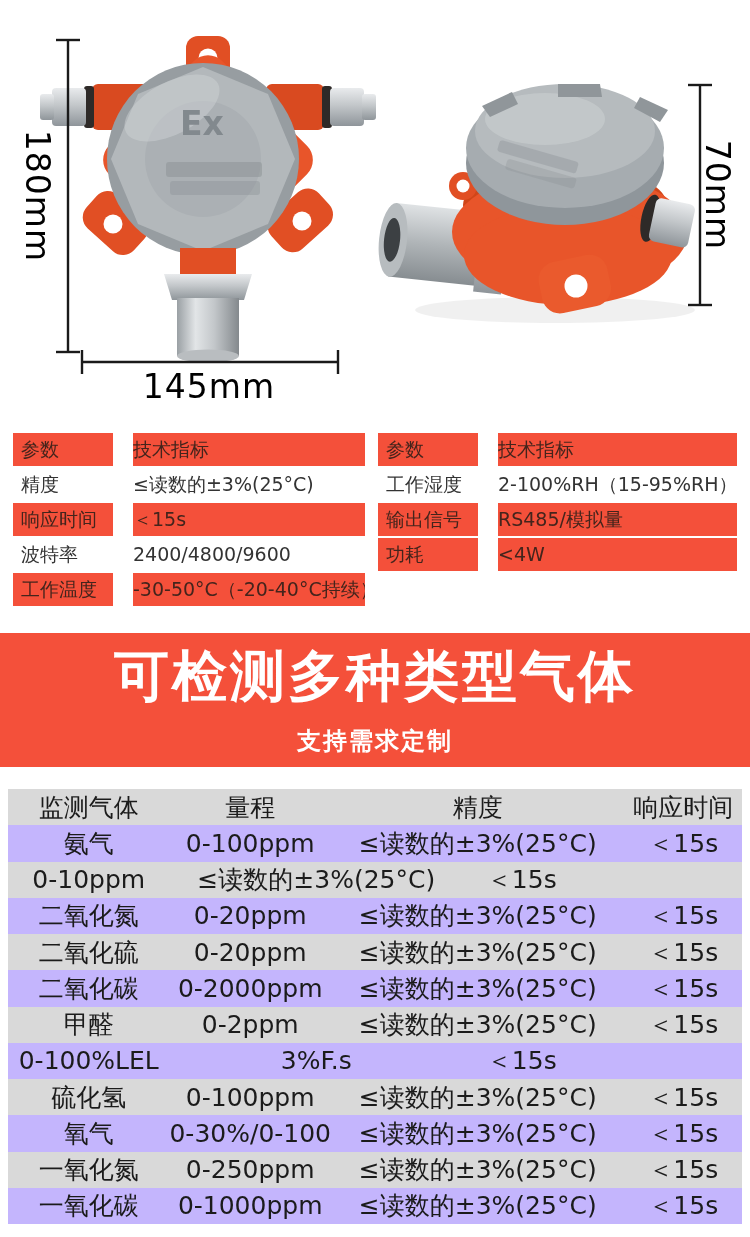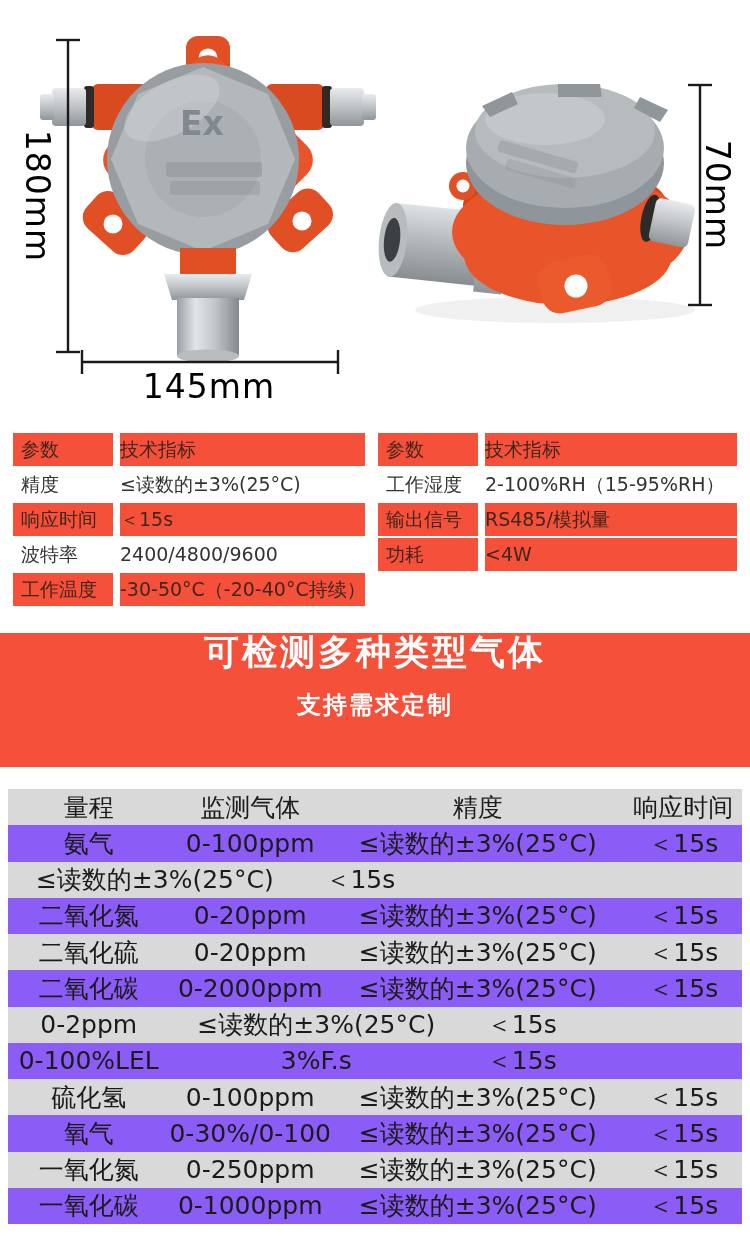--- a/index.html
+++ b/index.html
@@ -12,35 +12,35 @@
   .hero svg { position:absolute; top:0; left:0; }
   .dim-label { position:absolute; font-size:33px; color:#000; white-space:nowrap; letter-spacing:1px; }
   #dim180 { left:37px; top:196px; transform:translate(-50%,-50%) rotate(90deg); }
   #dim145 { left:209px; top:386px; transform:translate(-50%,-50%); }
   #dim70  { left:717px; top:195px; transform:translate(-50%,-50%) rotate(90deg); }
 
   
   .spec-table { position:absolute; top:433px; }
   #spec-left  { left:13px;  width:352px; }
   #spec-right { left:378px; width:359px; }
-  .spec-row { display:flex; gap:7px; margin-bottom:2px; height:33px; }
+  .spec-row { display:flex; gap:20px; margin-bottom:2px; height:33px; }
   .spec-cell { font-size:19px; line-height:33px; white-space:nowrap; overflow:hidden; }
   .spec-param { width:100px; flex:none; padding-left:8px; }
   .spec-value { flex:1; }
   .spec-row.head .spec-cell, .spec-row.hl .spec-cell { background:#f4503a; color:#44241c; }
   .spec-row.plain .spec-cell { background:#fff; color:#333; }
 
   
   .banner { position:absolute; top:633px; left:0; width:750px; height:134px; background:#f4503a; color:#fff; text-align:center; }
-  .banner-title { font-size:35px; font-weight:bold; letter-spacing:3px; padding-top:0; line-height:1.12; }
+  .banner-title { font-size:55px; font-weight:bold; letter-spacing:3px; padding-top:13px; line-height:1.12; }
   .banner-sub   { font-size:24px; font-weight:bold; letter-spacing:2px; margin-top:17px; }
 
   
   .gas-table { position:absolute; top:789px; left:8px; width:734px; }
-  .gas-row { display:flex; align-items:center; height:36.25px; background:#8b5cf6; }
+  .gas-row { display:flex; align-items:center; height:36.25px; background:#c4b5fd; }
   .gas-row.alt, .gas-row.head { background:#d9d9d9; }
   .gas-cell { text-align:center; font-size:25px; color:#1b1b1b; white-space:nowrap; overflow:hidden; }
   .gc0 { width:22%; } .gc1 { width:22%; } .gc2 { width:40%; } .gc3 { width:16%; }
 </style>
 </head>
 <body>
 
 <div class="canvas">
 
   <div class="hero">
@@ -208,33 +208,34 @@
       </div>
   </div>
 
   <div class="banner">
     <div class="banner-title">可检测多种类型气体</div>
     <div class="banner-sub">支持需求定制</div>
   </div>
 
   <div class="gas-table">
     <div class="gas-row head">
+      <div class="gas-cell gc0">监测气体</div>
       <div class="gas-cell gc1">量程</div>
-      <div class="gas-cell gc0">监测气体</div>
       <div class="gas-cell gc2">精度</div>
       <div class="gas-cell gc3">响应时间</div>
     </div>
     <div id="gas-body">
         <div class="gas-row">
       <div class="gas-cell gc0">氨气</div>
       <div class="gas-cell gc1">0-100ppm</div>
       <div class="gas-cell gc2">≤读数的±3%(25°C)</div>
       <div class="gas-cell gc3">＜15s</div>
     </div>
         <div class="gas-row alt">
+      <div class="gas-cell gc1">0-10ppm</div>
       <div class="gas-cell gc2">≤读数的±3%(25°C)</div>
       <div class="gas-cell gc3">＜15s</div>
     </div>
         <div class="gas-row">
       <div class="gas-cell gc0">二氧化氮</div>
       <div class="gas-cell gc1">0-20ppm</div>
       <div class="gas-cell gc2">≤读数的±3%(25°C)</div>
       <div class="gas-cell gc3">＜15s</div>
     </div>
         <div class="gas-row alt">
@@ -243,20 +244,21 @@
       <div class="gas-cell gc2">≤读数的±3%(25°C)</div>
       <div class="gas-cell gc3">＜15s</div>
     </div>
         <div class="gas-row">
       <div class="gas-cell gc0">二氧化碳</div>
       <div class="gas-cell gc1">0-2000ppm</div>
       <div class="gas-cell gc2">≤读数的±3%(25°C)</div>
       <div class="gas-cell gc3">＜15s</div>
     </div>
         <div class="gas-row alt">
+      <div class="gas-cell gc0">甲醛</div>
       <div class="gas-cell gc1">0-2ppm</div>
       <div class="gas-cell gc2">≤读数的±3%(25°C)</div>
       <div class="gas-cell gc3">＜15s</div>
     </div>
         <div class="gas-row">
       <div class="gas-cell gc1">0-100%LEL</div>
       <div class="gas-cell gc2">3%F.s</div>
       <div class="gas-cell gc3">＜15s</div>
     </div>
         <div class="gas-row alt">

